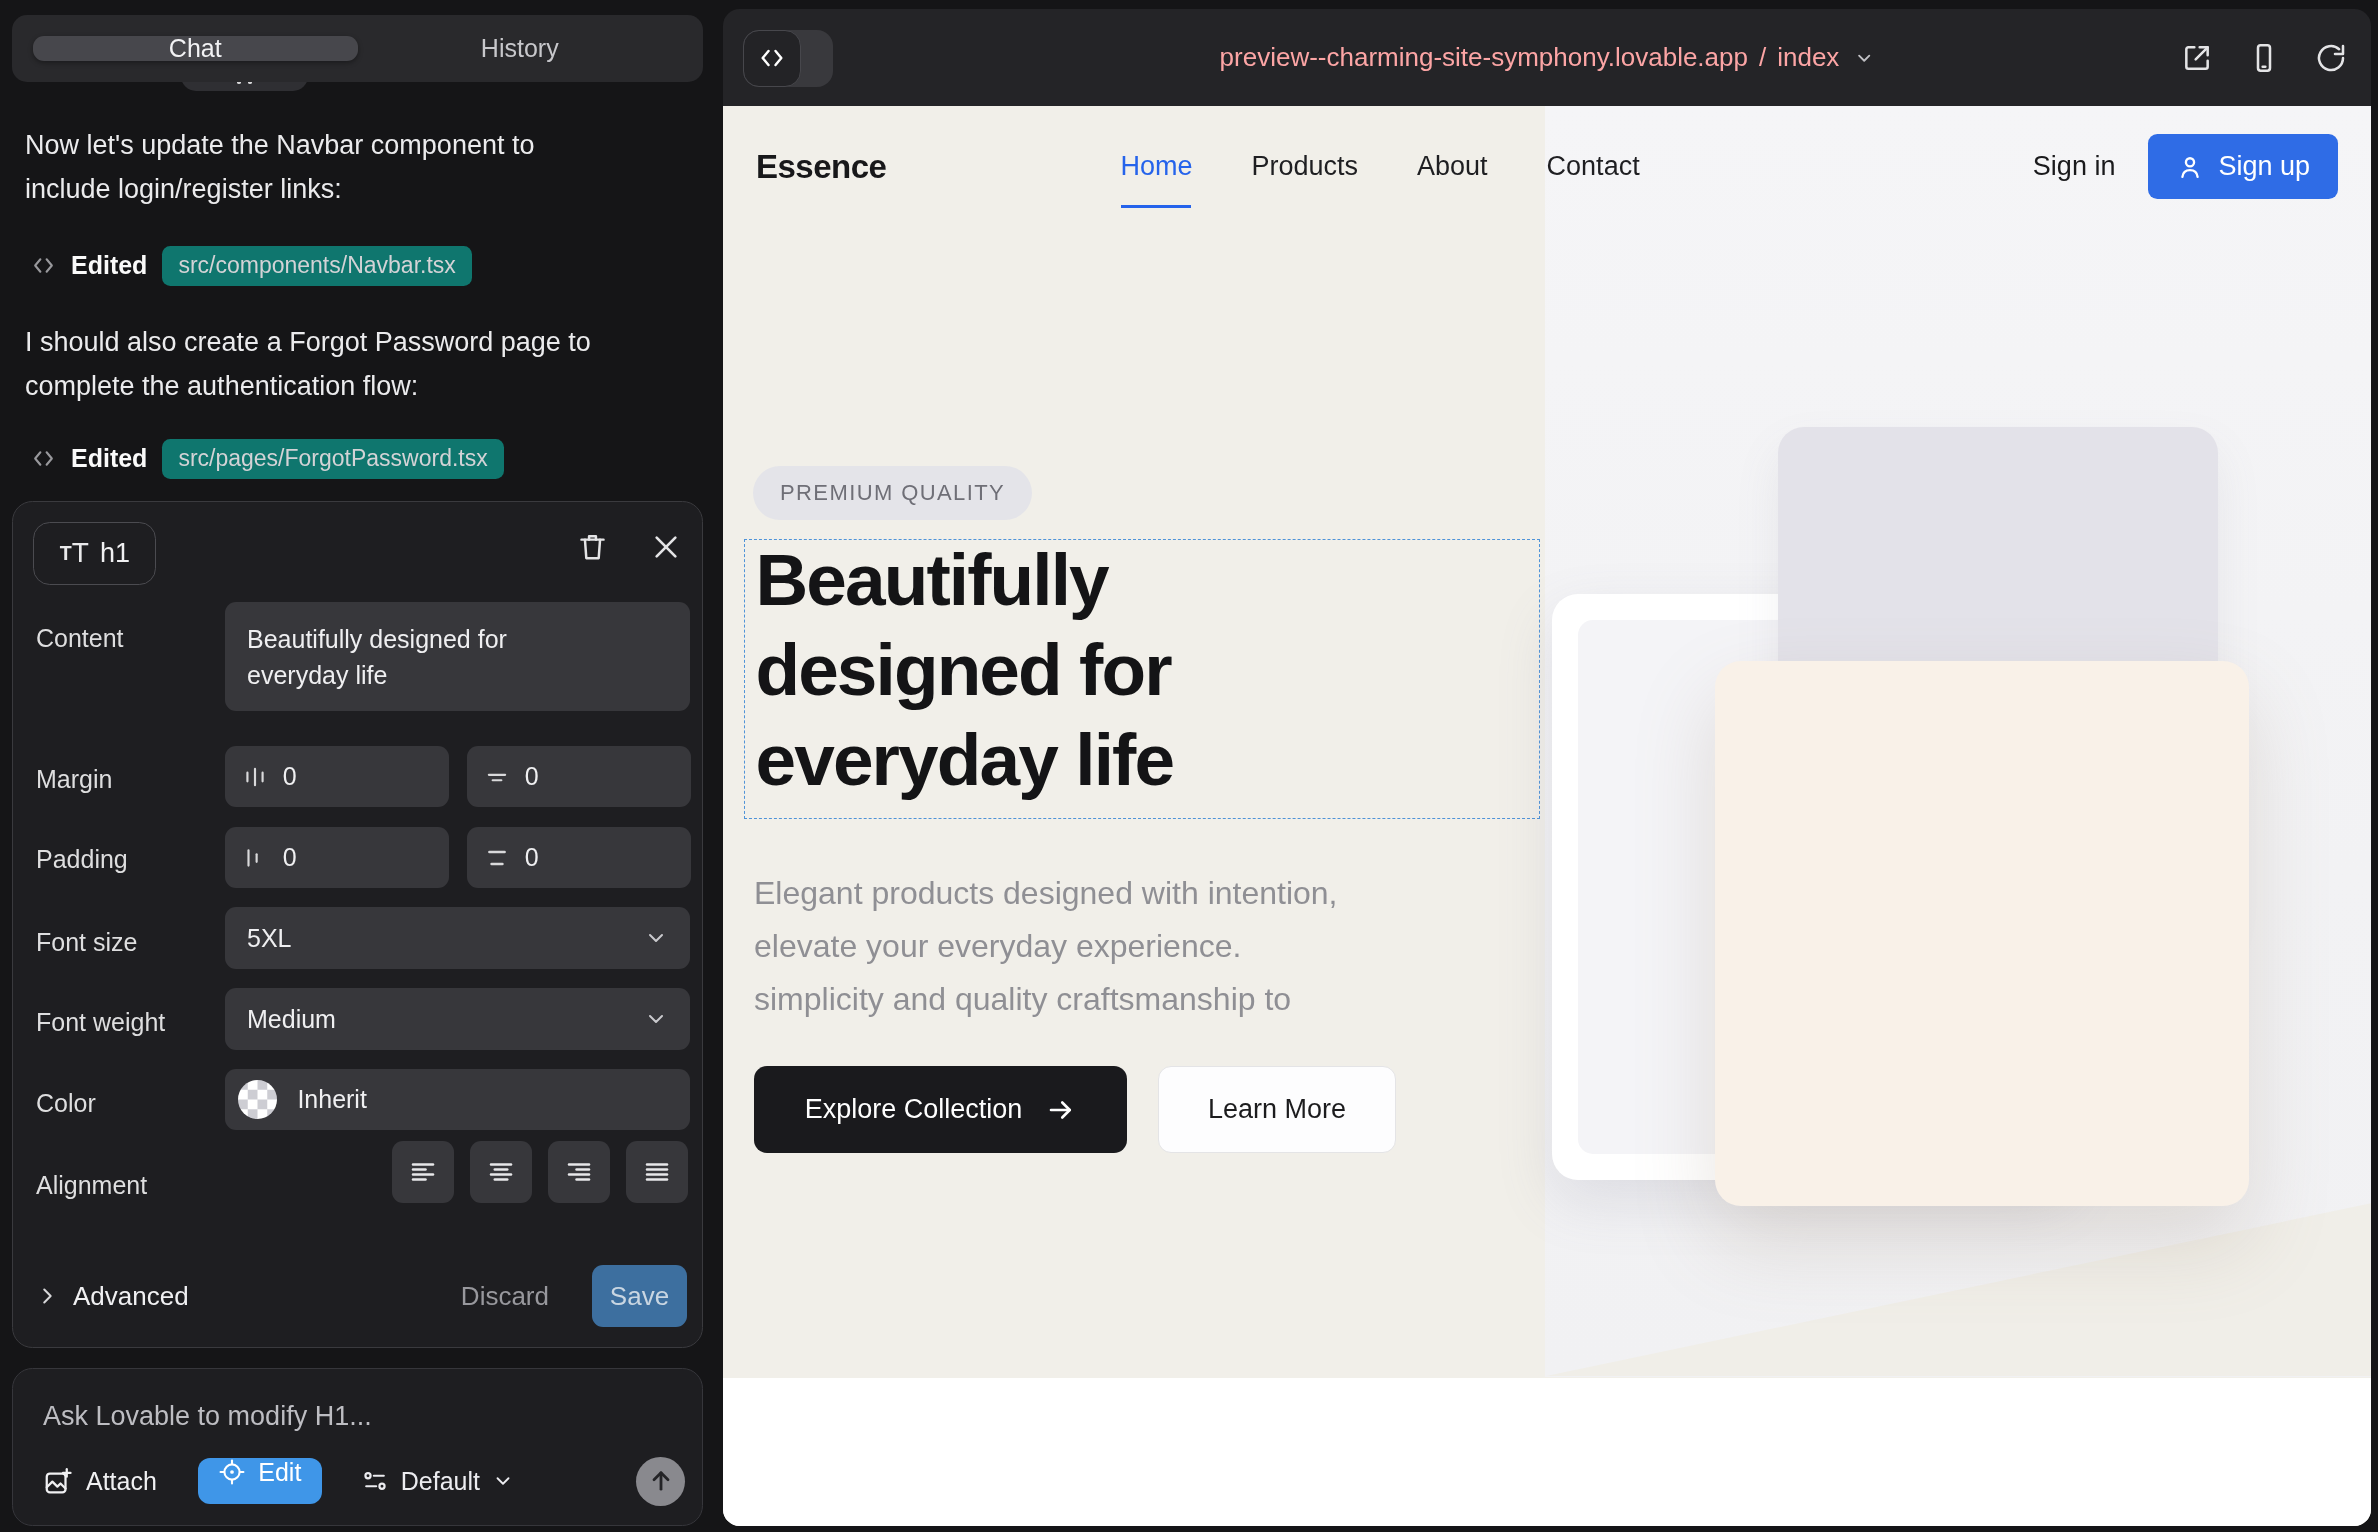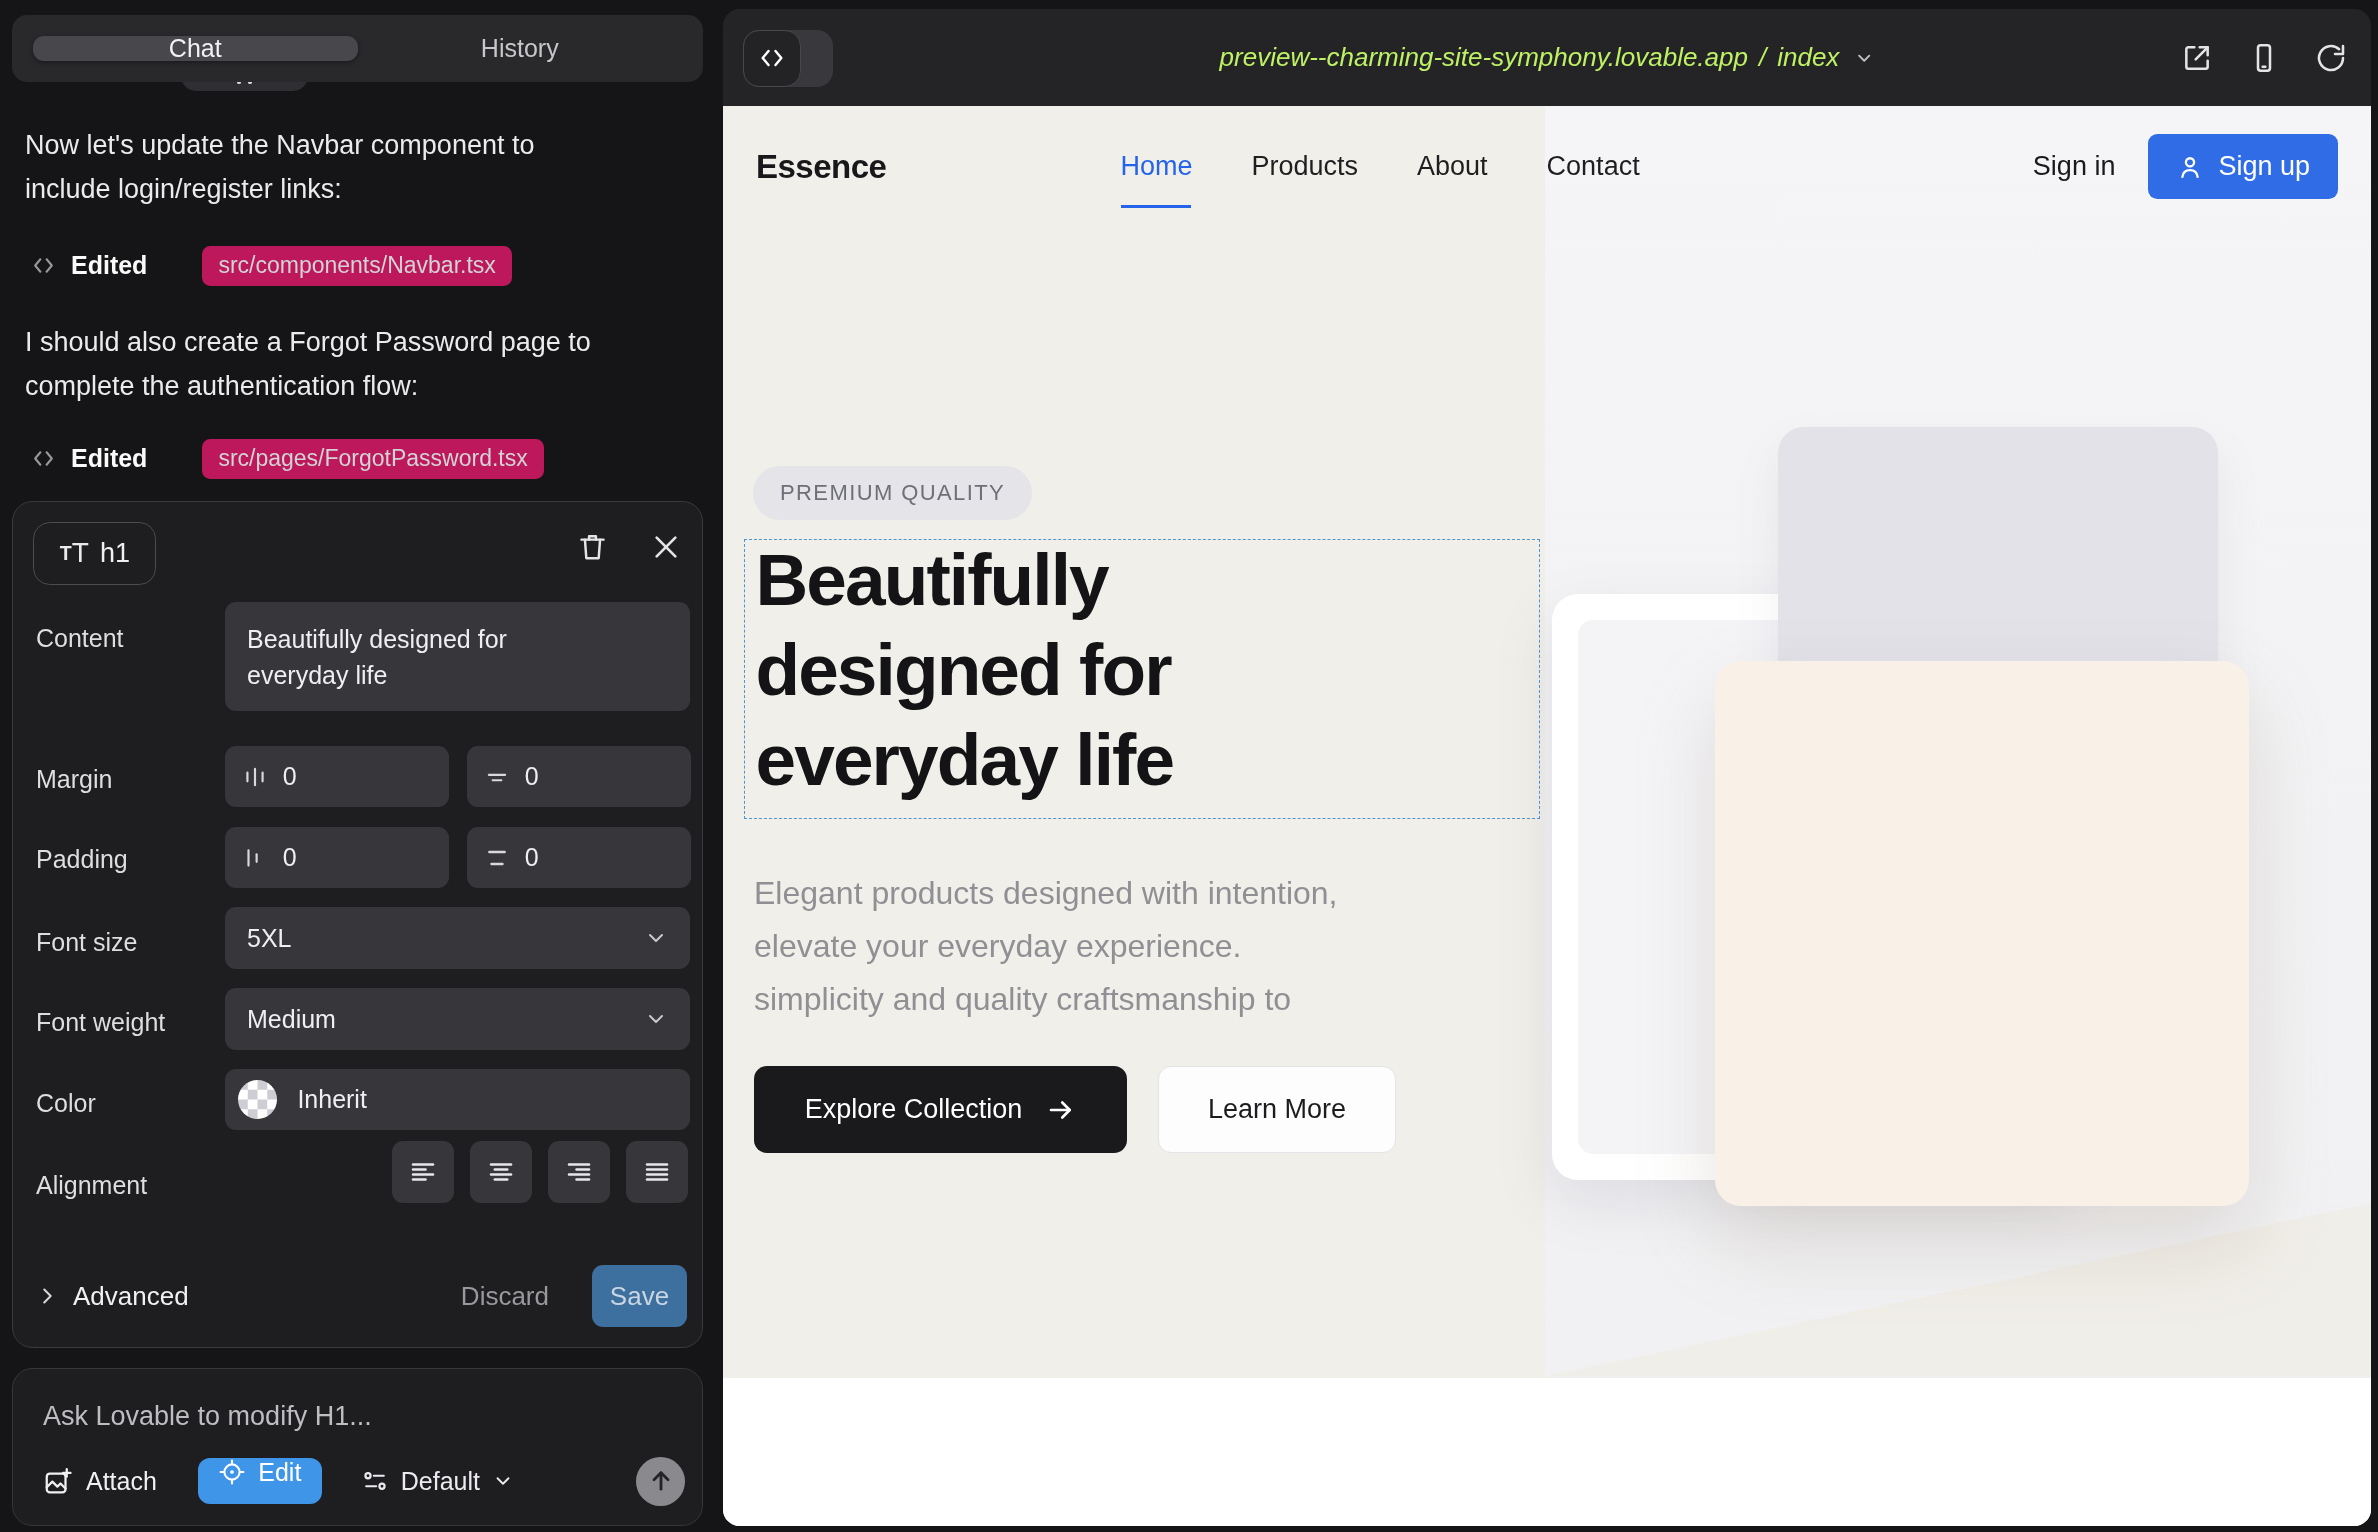--- a/index.html
+++ b/index.html
@@ -14,21 +14,21 @@
   .tab{flex:1;border-radius:11px;display:flex;align-items:center;justify-content:center;
        font-size:25px;color:#c7c7cb;cursor:pointer;}
   .tab.active{background:#47474c;color:#f2f2f4;box-shadow:0 1.9px 5.6px rgba(0,0,0,.35);}
   .peek-pill{position:absolute;left:181px;top:52px;width:127px;height:39px;background:#2f2f33;
              border-radius:0 0 15px 15px;z-index:1;display:flex;align-items:flex-end;justify-content:center;gap:7.4px;padding-bottom:7.4px;box-sizing:border-box;}
   .peek-pill i{width:3.7px;height:3.7px;border-radius:50%;background:#d6d6d8;}
   .msg{position:absolute;left:25px;width:584px;font-size:27px;line-height:44px;color:#ebebed;}
   .edited-row{position:absolute;left:31px;height:45px;display:flex;align-items:center;gap:15px;}
   .edited-row .code-ic{color:#98989c;}
   .edited{font-weight:700;font-size:25px;color:#fafafa;}
-  .chip{background:#be185d;border-radius:8.3px;padding:6.5px 16px;font-size:23px;color:#d3d3d6;cursor:pointer;margin-left:40px;}
+  .chip{background:#0f766e;border-radius:8.3px;padding:6.5px 16px;font-size:23px;color:#d3d3d6;cursor:pointer;}
 
   
   .editor{position:absolute;left:12px;top:501px;width:691px;height:847px;background:#1e1e21;
           border:1.4px solid #3a3a3e;border-radius:20.4px;box-sizing:border-box;}
   .tagpill{position:absolute;left:20.4px;top:19.5px;width:121px;height:61px;border:1.4px solid #4b4b50;
            border-radius:16.7px;display:flex;align-items:center;justify-content:center;gap:11px;color:#f0f0f2;}
   .tt{display:flex;align-items:center;color:#e9e9eb;}
   .tt .t1{font-size:19.5px;font-weight:600;}
   .tt .t2{font-size:28px;font-weight:500;}
   .tagname{font-size:27px;}
@@ -73,21 +73,21 @@
 
   
   .preview{position:absolute;left:723px;top:9.3px;width:1648px;height:1517px;border-radius:16.7px;
            overflow:hidden;background:#242427;}
   .ptop{position:absolute;left:0;top:0;right:0;height:97px;}
   .toggle{position:absolute;left:19.5px;top:20.4px;width:90px;height:57px;background:#39393d;border-radius:16px;cursor:pointer;}
   .toggle-knob{position:absolute;left:0;top:0;width:58px;height:57px;background:#232326;
                border:1.4px solid #47474c;border-radius:16px;box-sizing:border-box;display:flex;
                align-items:center;justify-content:center;color:#fff;}
   .purl{position:absolute;left:0;right:0;top:0;height:97px;display:flex;align-items:center;
-        justify-content:center;gap:11px;font-size:26px;color:#bef264;cursor:pointer;font-style:italic;}
+        justify-content:center;gap:11px;font-size:26px;color:#fca5a5;cursor:pointer;}
   .purl .chev{color:#bfbfc3;margin-left:3.7px;}
   .pactions{position:absolute;right:24px;top:0;height:97px;display:flex;align-items:center;gap:35px;color:#dfdfe2;}
 
   
   .page{position:absolute;left:0;top:97px;right:0;bottom:0;background:#f1efe9;}
   .bg-right{position:absolute;left:822px;top:0;width:826px;height:1271px;
             background:linear-gradient(180deg,#f5f5f7 0%,#f2f2f4 60%,#f1f1f3 100%);}
   .wedge{position:absolute;left:822px;top:1097px;width:826px;height:173px;background:#f0eee8;
          clip-path:polygon(0 100%,100% 0,100% 100%);}
   .white-strip{position:absolute;left:0;right:0;bottom:0;height:148px;background:#ffffff;}

